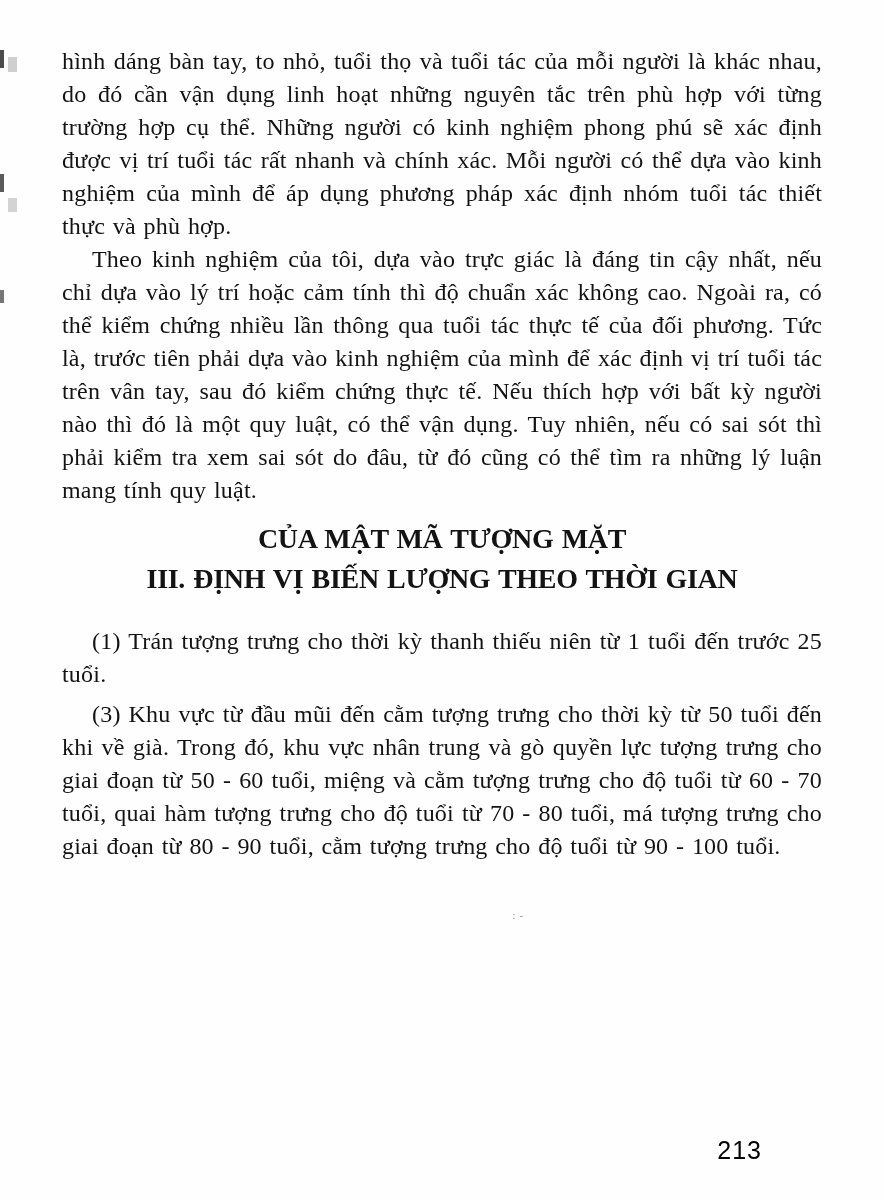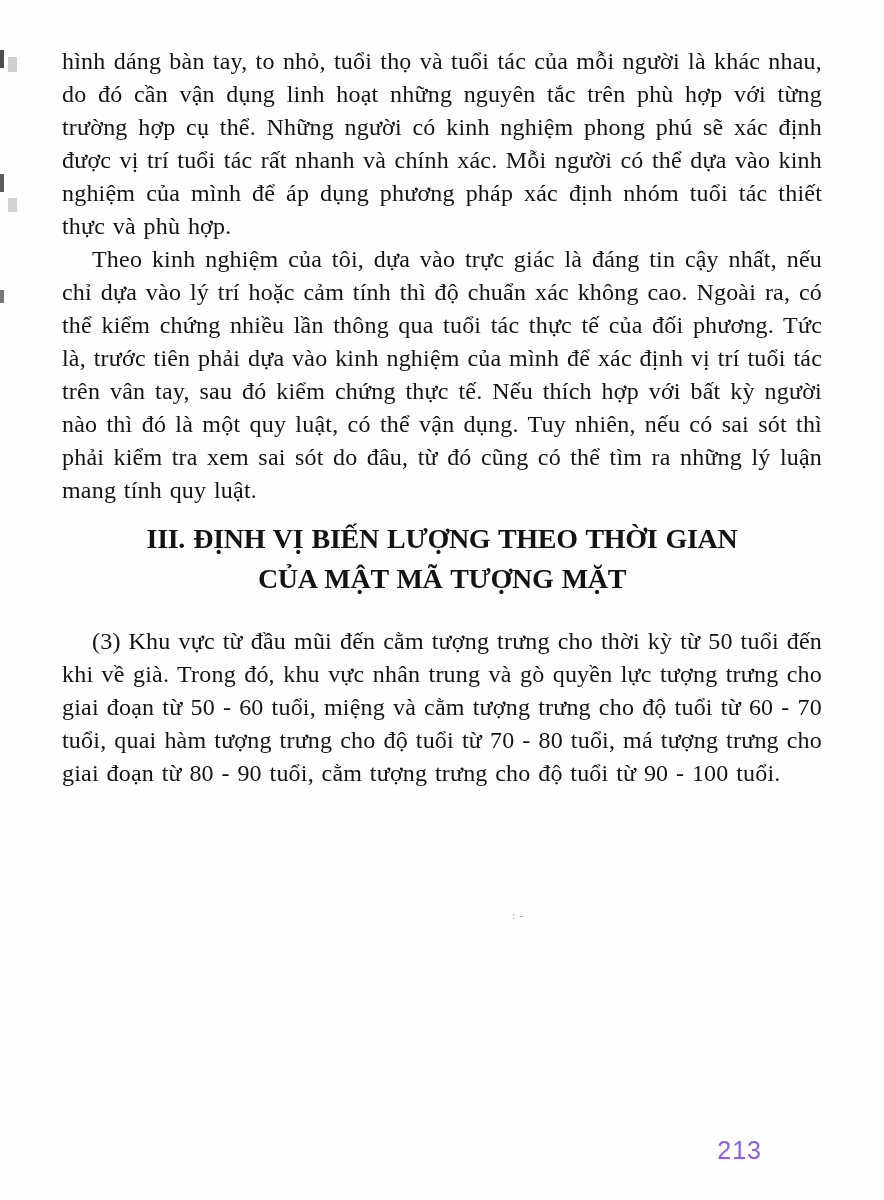--- a/index.html
+++ b/index.html
@@ -51,21 +51,21 @@
   .section-heading .hline {
     display: block;
     text-indent: 0;
   }
   .folio {
     position: absolute;
     top: 1136px;
     right: 122px;
     font-family: "Liberation Sans", "DejaVu Sans", sans-serif;
     font-size: 25px;
-    color: #8b5cf6;
+    color: #000000;
     letter-spacing: 1px;
   }
   
   .artifact {
     position: absolute;
     background: #2d2d2d;
   }
   .a1 { left: 0; top: 50px;  width: 4px; height: 18px; opacity: .85; }
   .a2 { left: 8px; top: 57px; width: 9px; height: 15px; opacity: .28; background:#555; }
   .a3 { left: 0; top: 174px; width: 4px; height: 18px; opacity: .78; }
@@ -96,25 +96,26 @@
   <div class="artifact a5"></div>
   <div class="smudge">: -</div>
 
   <div class="content">
 
     <p class="continued">hình dáng bàn tay, to nhỏ, tuổi thọ và tuổi tác của mỗi người là khác nhau, do đó cần vận dụng linh hoạt những nguyên tắc trên phù hợp với từng trường hợp cụ thể. Những người có kinh nghiệm phong phú sẽ xác định được vị trí tuổi tác rất nhanh và chính xác. Mỗi người có thể dựa vào kinh nghiệm của mình để áp dụng phương pháp xác định nhóm tuổi tác thiết thực và phù hợp.</p>
 
     <p class="indented">Theo kinh nghiệm của tôi, dựa vào trực giác là đáng tin cậy nhất, nếu chỉ dựa vào lý trí hoặc cảm tính thì độ chuẩn xác không cao. Ngoài ra, có thể kiểm chứng nhiều lần thông qua tuổi tác thực tế của đối phương. Tức là, trước tiên phải dựa vào kinh nghiệm của mình để xác định vị trí tuổi tác trên vân tay, sau đó kiểm chứng thực tế. Nếu thích hợp với bất kỳ người nào thì đó là một quy luật, có thể vận dụng. Tuy nhiên, nếu có sai sót thì phải kiểm tra xem sai sót do đâu, từ đó cũng có thể tìm ra những lý luận mang tính quy luật.</p>
 
     <h2 class="section-heading">
+      <span class="hline">CỦA MẬT MÃ TƯỢNG MẶT</span>
       <span class="hline">III. ĐỊNH VỊ BIẾN LƯỢNG THEO THỜI GIAN</span>
-      <span class="hline">CỦA MẬT MÃ TƯỢNG MẶT</span>
     </h2>
 
 
+    <p class="indented item">(1) Trán tượng trưng cho thời kỳ thanh thiếu niên từ 1 tuổi đến trước 25 tuổi.</p>
 
 
     <p class="indented item">(3) Khu vực từ đầu mũi đến cằm tượng trưng cho thời kỳ từ 50 tuổi đến khi về già. Trong đó, khu vực nhân trung và gò quyền lực tượng trưng cho giai đoạn từ 50 - 60 tuổi, miệng và cằm tượng trưng cho độ tuổi từ 60 - 70 tuổi, quai hàm tượng trưng cho độ tuổi từ 70 - 80 tuổi, má tượng trưng cho giai đoạn từ 80 - 90 tuổi, cằm tượng trưng cho độ tuổi từ 90 - 100 tuổi.</p>
 
   </div>
 
   <div class="folio">213</div>
 
 </div>
 

